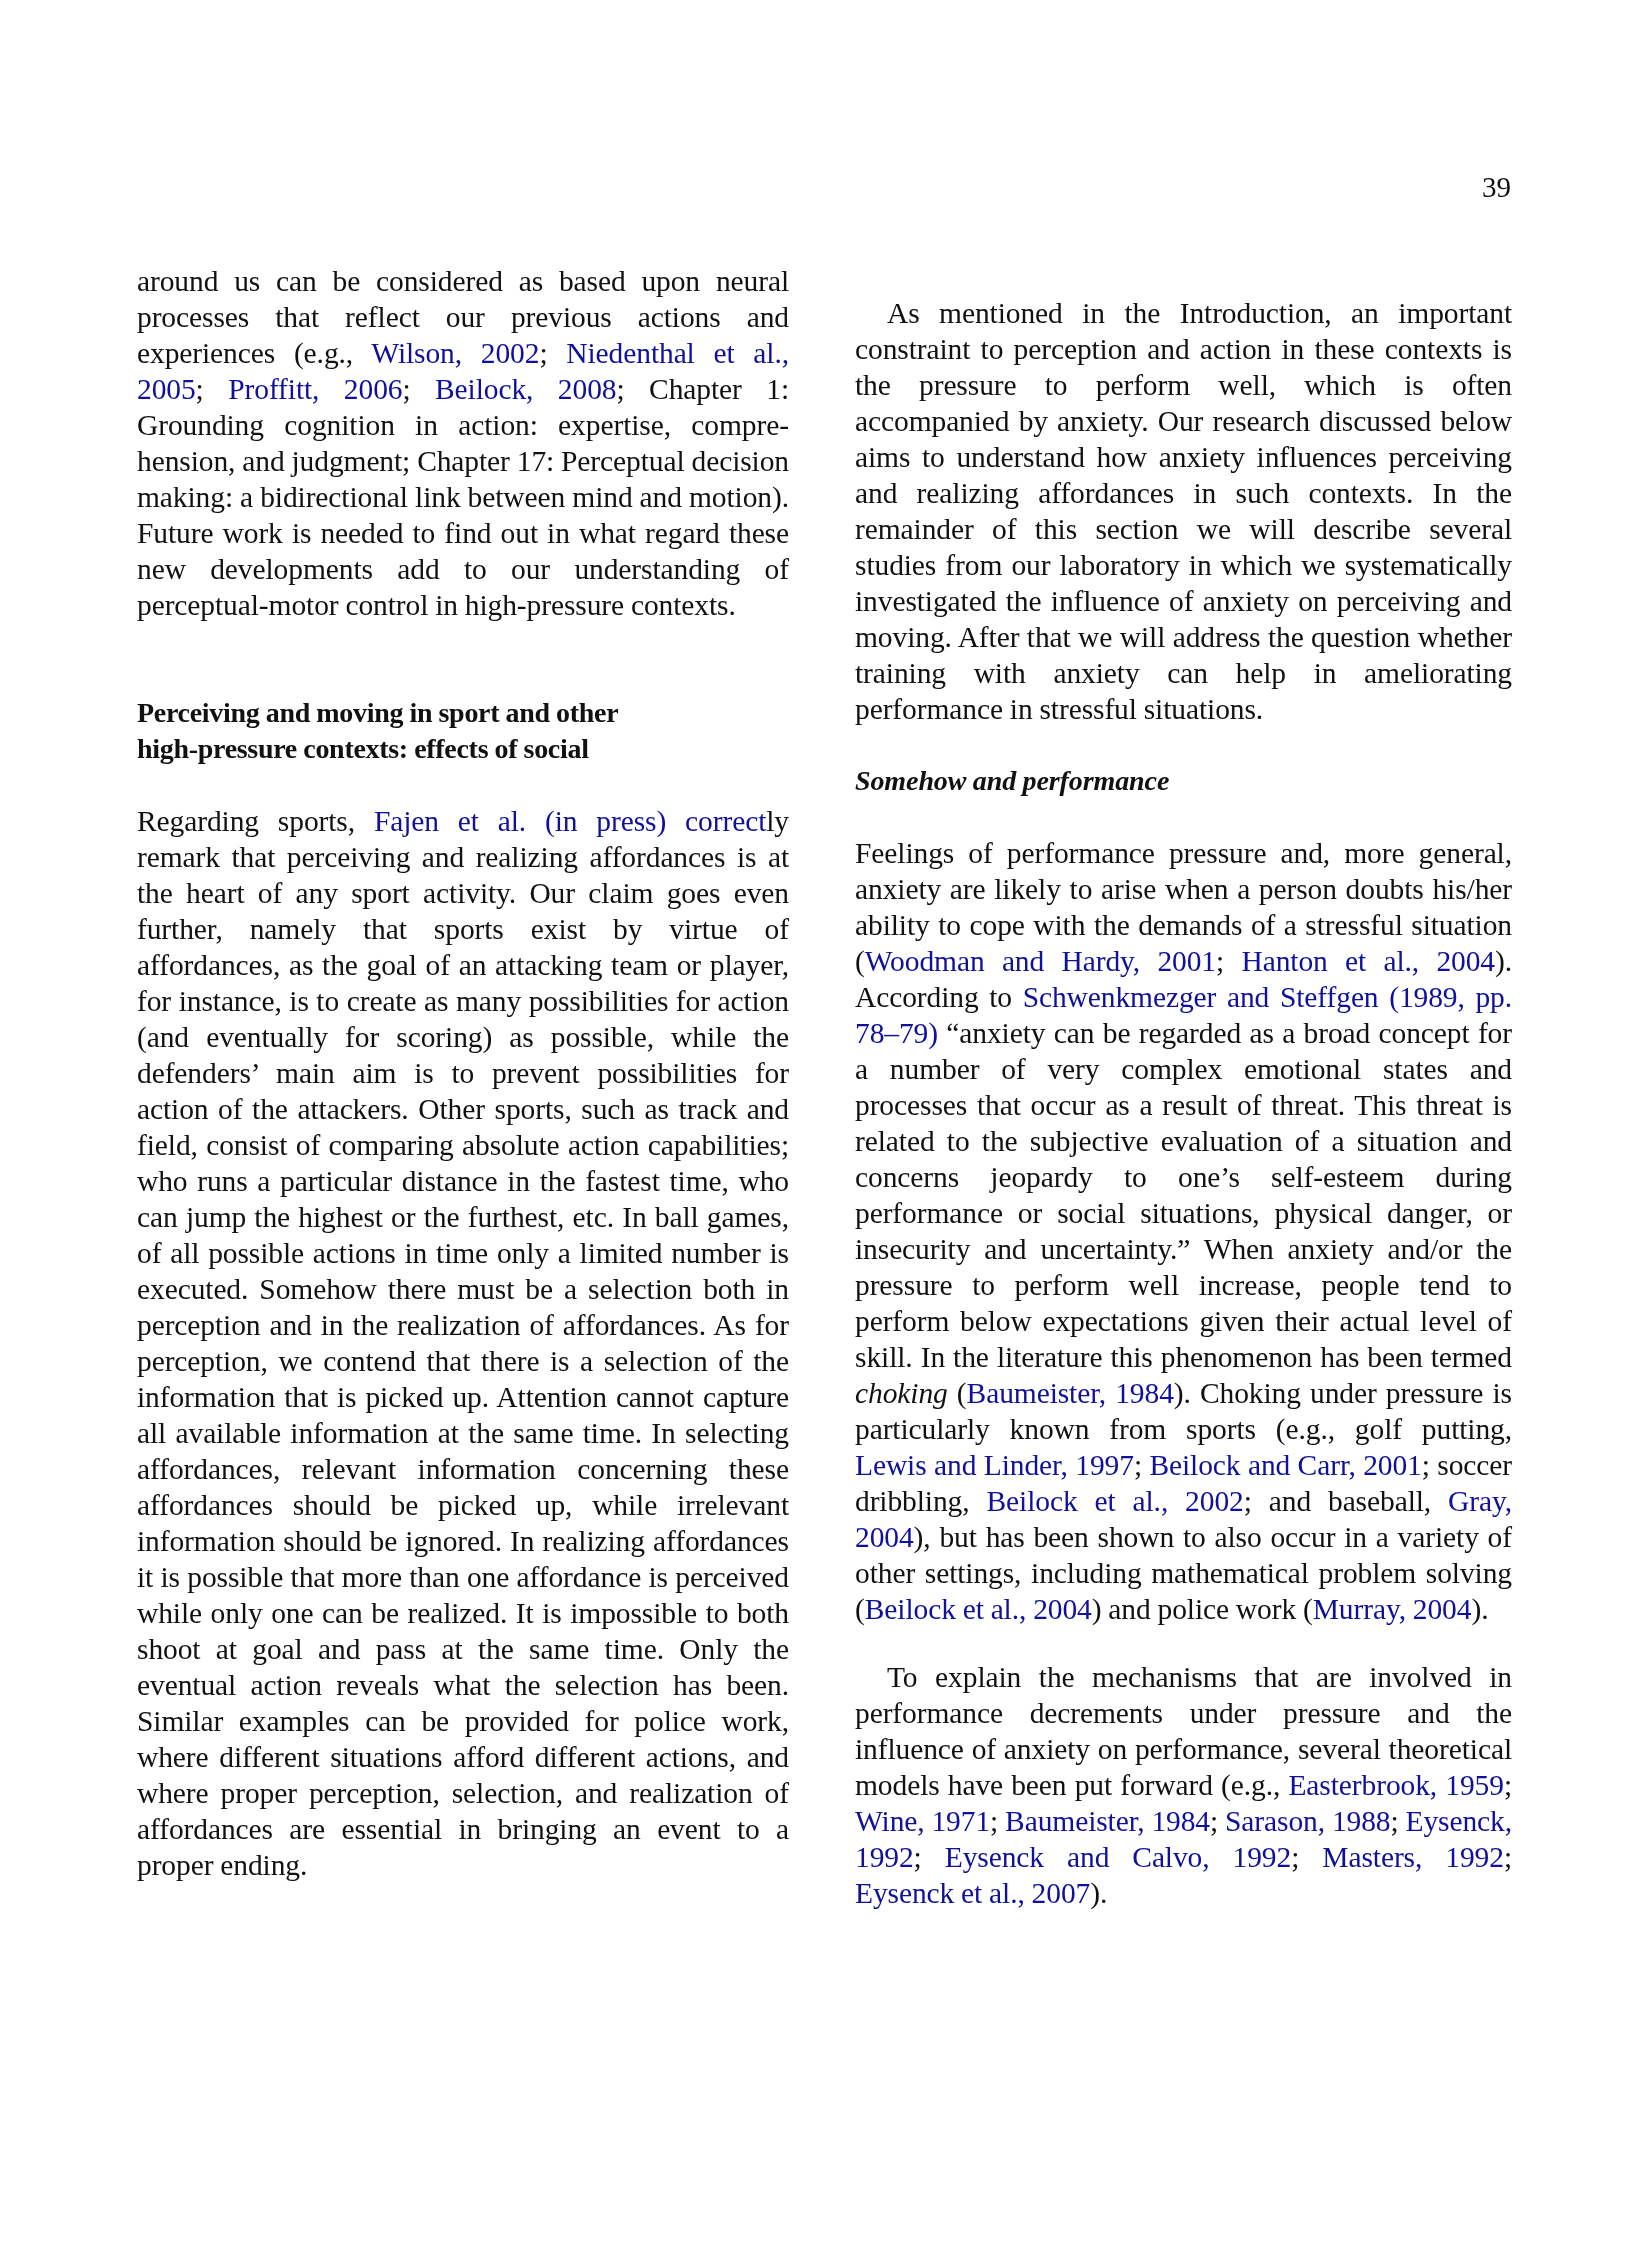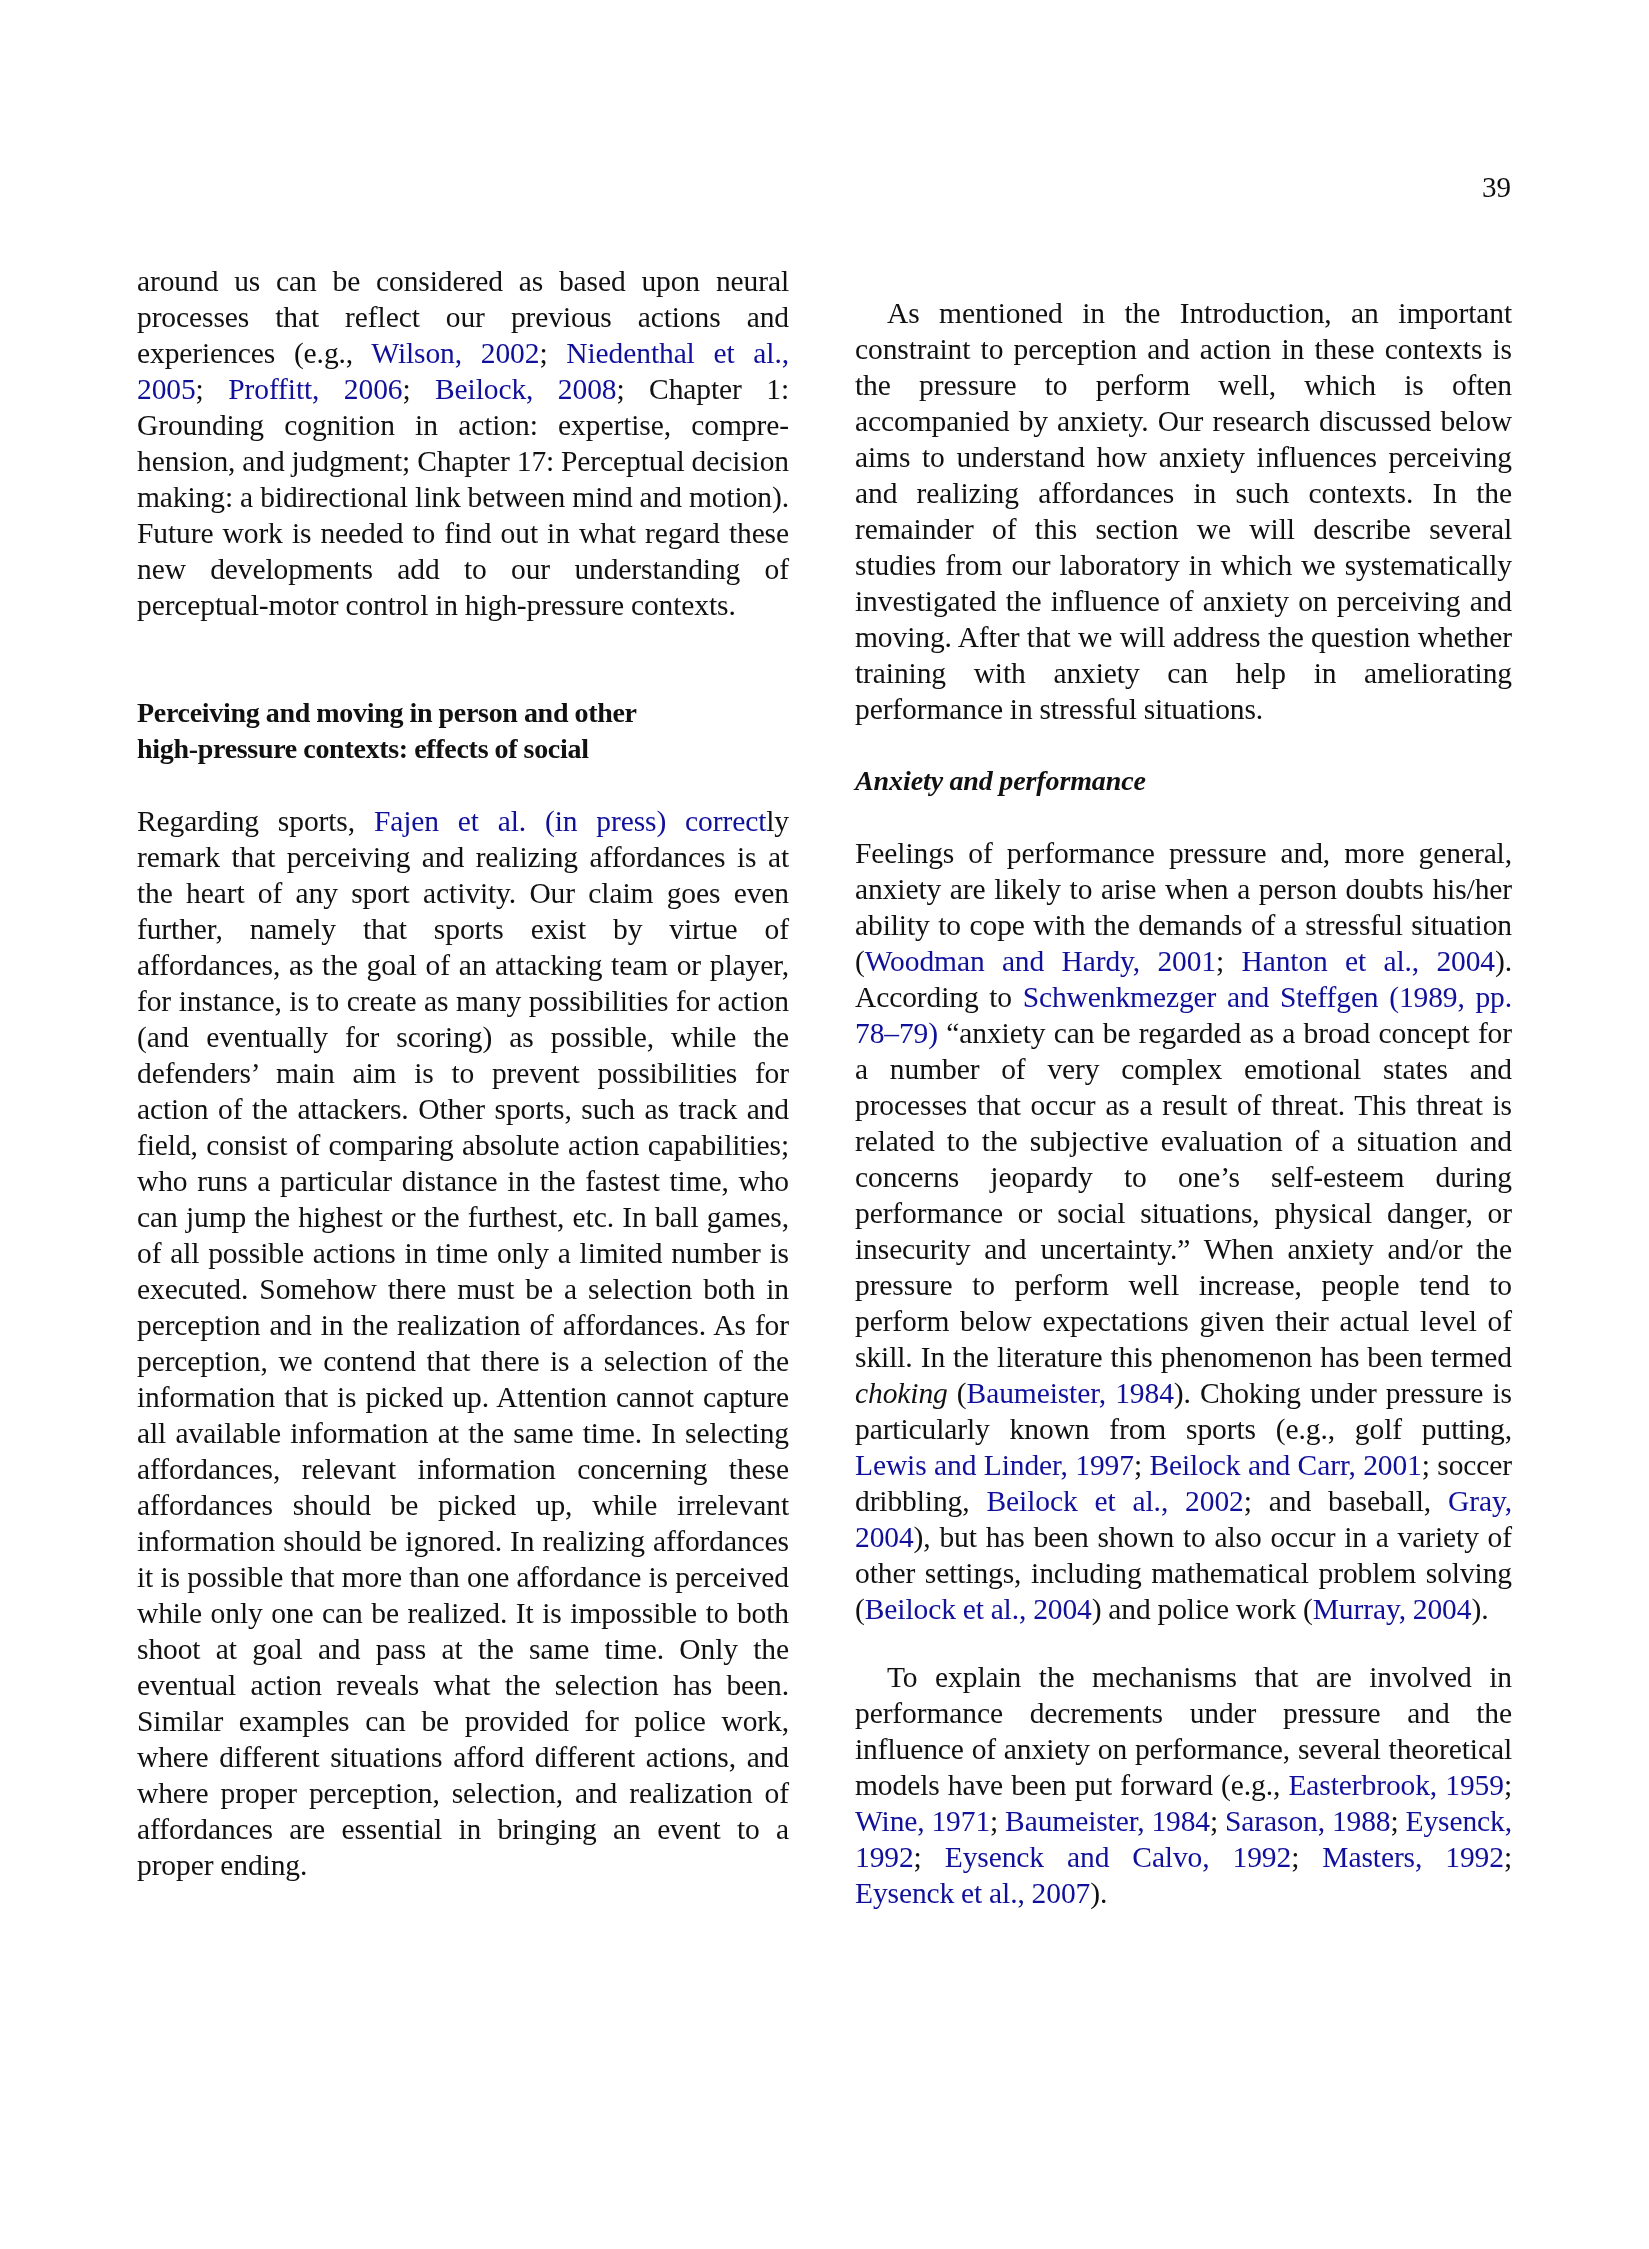--- a/index.html
+++ b/index.html
@@ -37,28 +37,28 @@
 </style>
 </head>
 <body>
 
 <div class="page-number">39</div>
 
 <div class="column col-left">
   <p><span>around us can be considered as based upon neural processes that reflect our previous actions and experiences (e.g., </span><a class="cite" style="color: rgb(16, 16, 154);">Wilson, 2002</a><span>; </span><a class="cite" style="color: rgb(16, 16, 154);">Niedenthal et al., 2005</a><span>; </span><a class="cite" style="color: rgb(16, 16, 154);">Proffitt, 2006</a><span>; </span><a class="cite" style="color: rgb(16, 16, 154);">Beilock, 2008</a><span>; Chapter 1: Grounding cognition in action: expertise, compre­hension, and judgment; Chapter 17: Perceptual decision making: a bidirectional link between mind and motion). Future work is needed to find out in what regard these new developments add to our understanding of perceptual-motor control in high-pressure contexts.</span></p>
   <div class="gap-2"></div>
   <h2 class="section-heading">
-    <span>Perceiving and moving in person and other</span><br>
+    <span>Perceiving and moving in sport and other</span><br>
     <span>high-pressure contexts: effects of social</span>
   </h2>
   <div class="gap-1"></div>
   <p><span>Regarding sports, </span><a class="cite" style="color: rgb(16, 16, 154);">Fajen et al. (in press) correct</a><span>ly remark that perceiving and realizing affordances is at the heart of any sport activity. Our claim goes even further, namely that sports exist by virtue of affordances, as the goal of an attacking team or player, for instance, is to create as many possibilities for action (and eventually for scoring) as possible, while the defenders’ main aim is to prevent possi­bilities for action of the attackers. Other sports, such as track and field, consist of comparing absolute action capabilities; who runs a particular distance in the fastest time, who can jump the highest or the furthest, etc. In ball games, of all possible actions in time only a limited number is executed. Somehow there must be a selection both in perception and in the realization of affordances. As for perception, we contend that there is a selection of the information that is picked up. Attention cannot capture all available information at the same time. In selecting affordances, relevant information concerning these affordances should be picked up, while irrelevant information should be ignored. In realizing affordances it is possible that more than one affordance is perceived while only one can be realized. It is impossible to both shoot at goal and pass at the same time. Only the eventual action reveals what the selection has been. Similar examples can be provided for police work, where different situations afford different actions, and where proper perception, selection, and realization of affordances are essential in bringing an event to a proper ending.</span></p>
 </div>
 
 <div class="column col-right">
   <p class="indent"><span>As mentioned in the Introduction, an important constraint to perception and action in these contexts is the pressure to perform well, which is often accompanied by anxiety. Our research dis­cussed below aims to understand how anxiety influences perceiving and realizing affordances in such contexts. In the remainder of this section we will describe several studies from our laboratory in which we systematically investigated the influence of anxiety on perceiving and moving. After that we will address the question whether training with anxiety can help in ameliorating performance in stressful situations.</span></p>
   <div class="gap-1"></div>
-  <h3 class="subsection-heading">Anxiety and performance</h3>
+  <h3 class="subsection-heading">Somehow and performance</h3>
   <div class="gap-1"></div>
   <p><span>Feelings of performance pressure and, more gene­ral, anxiety are likely to arise when a person doubts his/her ability to cope with the demands of a stressful situation (</span><a class="cite" style="color: rgb(16, 16, 154);">Woodman and Hardy, 2001</a><span>; </span><a class="cite" style="color: rgb(16, 16, 154);">Hanton et al., 2004</a><span>). According to </span><a class="cite" style="color: rgb(16, 16, 154);">Schwenkmezger and Steffgen (1989, pp. 78–79)</a><span> “anxiety can be regarded as a broad concept for a number of very complex emotional states and processes that occur as a result of threat. This threat is related to the subjective evaluation of a situation and concerns jeopardy to one’s self-esteem during performance or social situations, physical danger, or insecurity and uncertainty.” When anxiety and/or the pres­sure to perform well increase, people tend to perform below expectations given their actual level of skill. In the literature this phenomenon has been termed </span><em>choking</em><span> (</span><a class="cite" style="color: rgb(16, 16, 154);">Baumeister, 1984</a><span>). Choking under pressure is particularly known from sports (e.g., golf putting, </span><a class="cite" style="color: rgb(16, 16, 154);">Lewis and Linder, 1997</a><span>; </span><a class="cite" style="color: rgb(16, 16, 154);">Beilock and Carr, 2001</a><span>; soccer dribbling, </span><a class="cite" style="color: rgb(16, 16, 154);">Beilock et al., 2002</a><span>; and baseball, </span><a class="cite" style="color: rgb(16, 16, 154);">Gray, 2004</a><span>), but has been shown to also occur in a variety of other settings, including mathematical problem solving (</span><a class="cite" style="color: rgb(16, 16, 154);">Beilock et al., 2004</a><span>) and police work (</span><a class="cite" style="color: rgb(16, 16, 154);">Murray, 2004</a><span>).</span></p>
   <p class="indent"><span>To explain the mechanisms that are involved in performance decrements under pressure and the influence of anxiety on performance, several theoretical models have been put forward (e.g., </span><a class="cite" style="color: rgb(16, 16, 154);">Easterbrook, 1959</a><span>; </span><a class="cite" style="color: rgb(16, 16, 154);">Wine, 1971</a><span>; </span><a class="cite" style="color: rgb(16, 16, 154);">Baumeister, 1984</a><span>; </span><a class="cite" style="color: rgb(16, 16, 154);">Sarason, 1988</a><span>; </span><a class="cite" style="color: rgb(16, 16, 154);">Eysenck, 1992</a><span>; </span><a class="cite" style="color: rgb(16, 16, 154);">Eysenck and Calvo, 1992</a><span>; </span><a class="cite" style="color: rgb(16, 16, 154);">Masters, 1992</a><span>; </span><a class="cite" style="color: rgb(16, 16, 154);">Eysenck et al., 2007</a><span>).</span></p>
 </div>
 
 
 </body></html>

